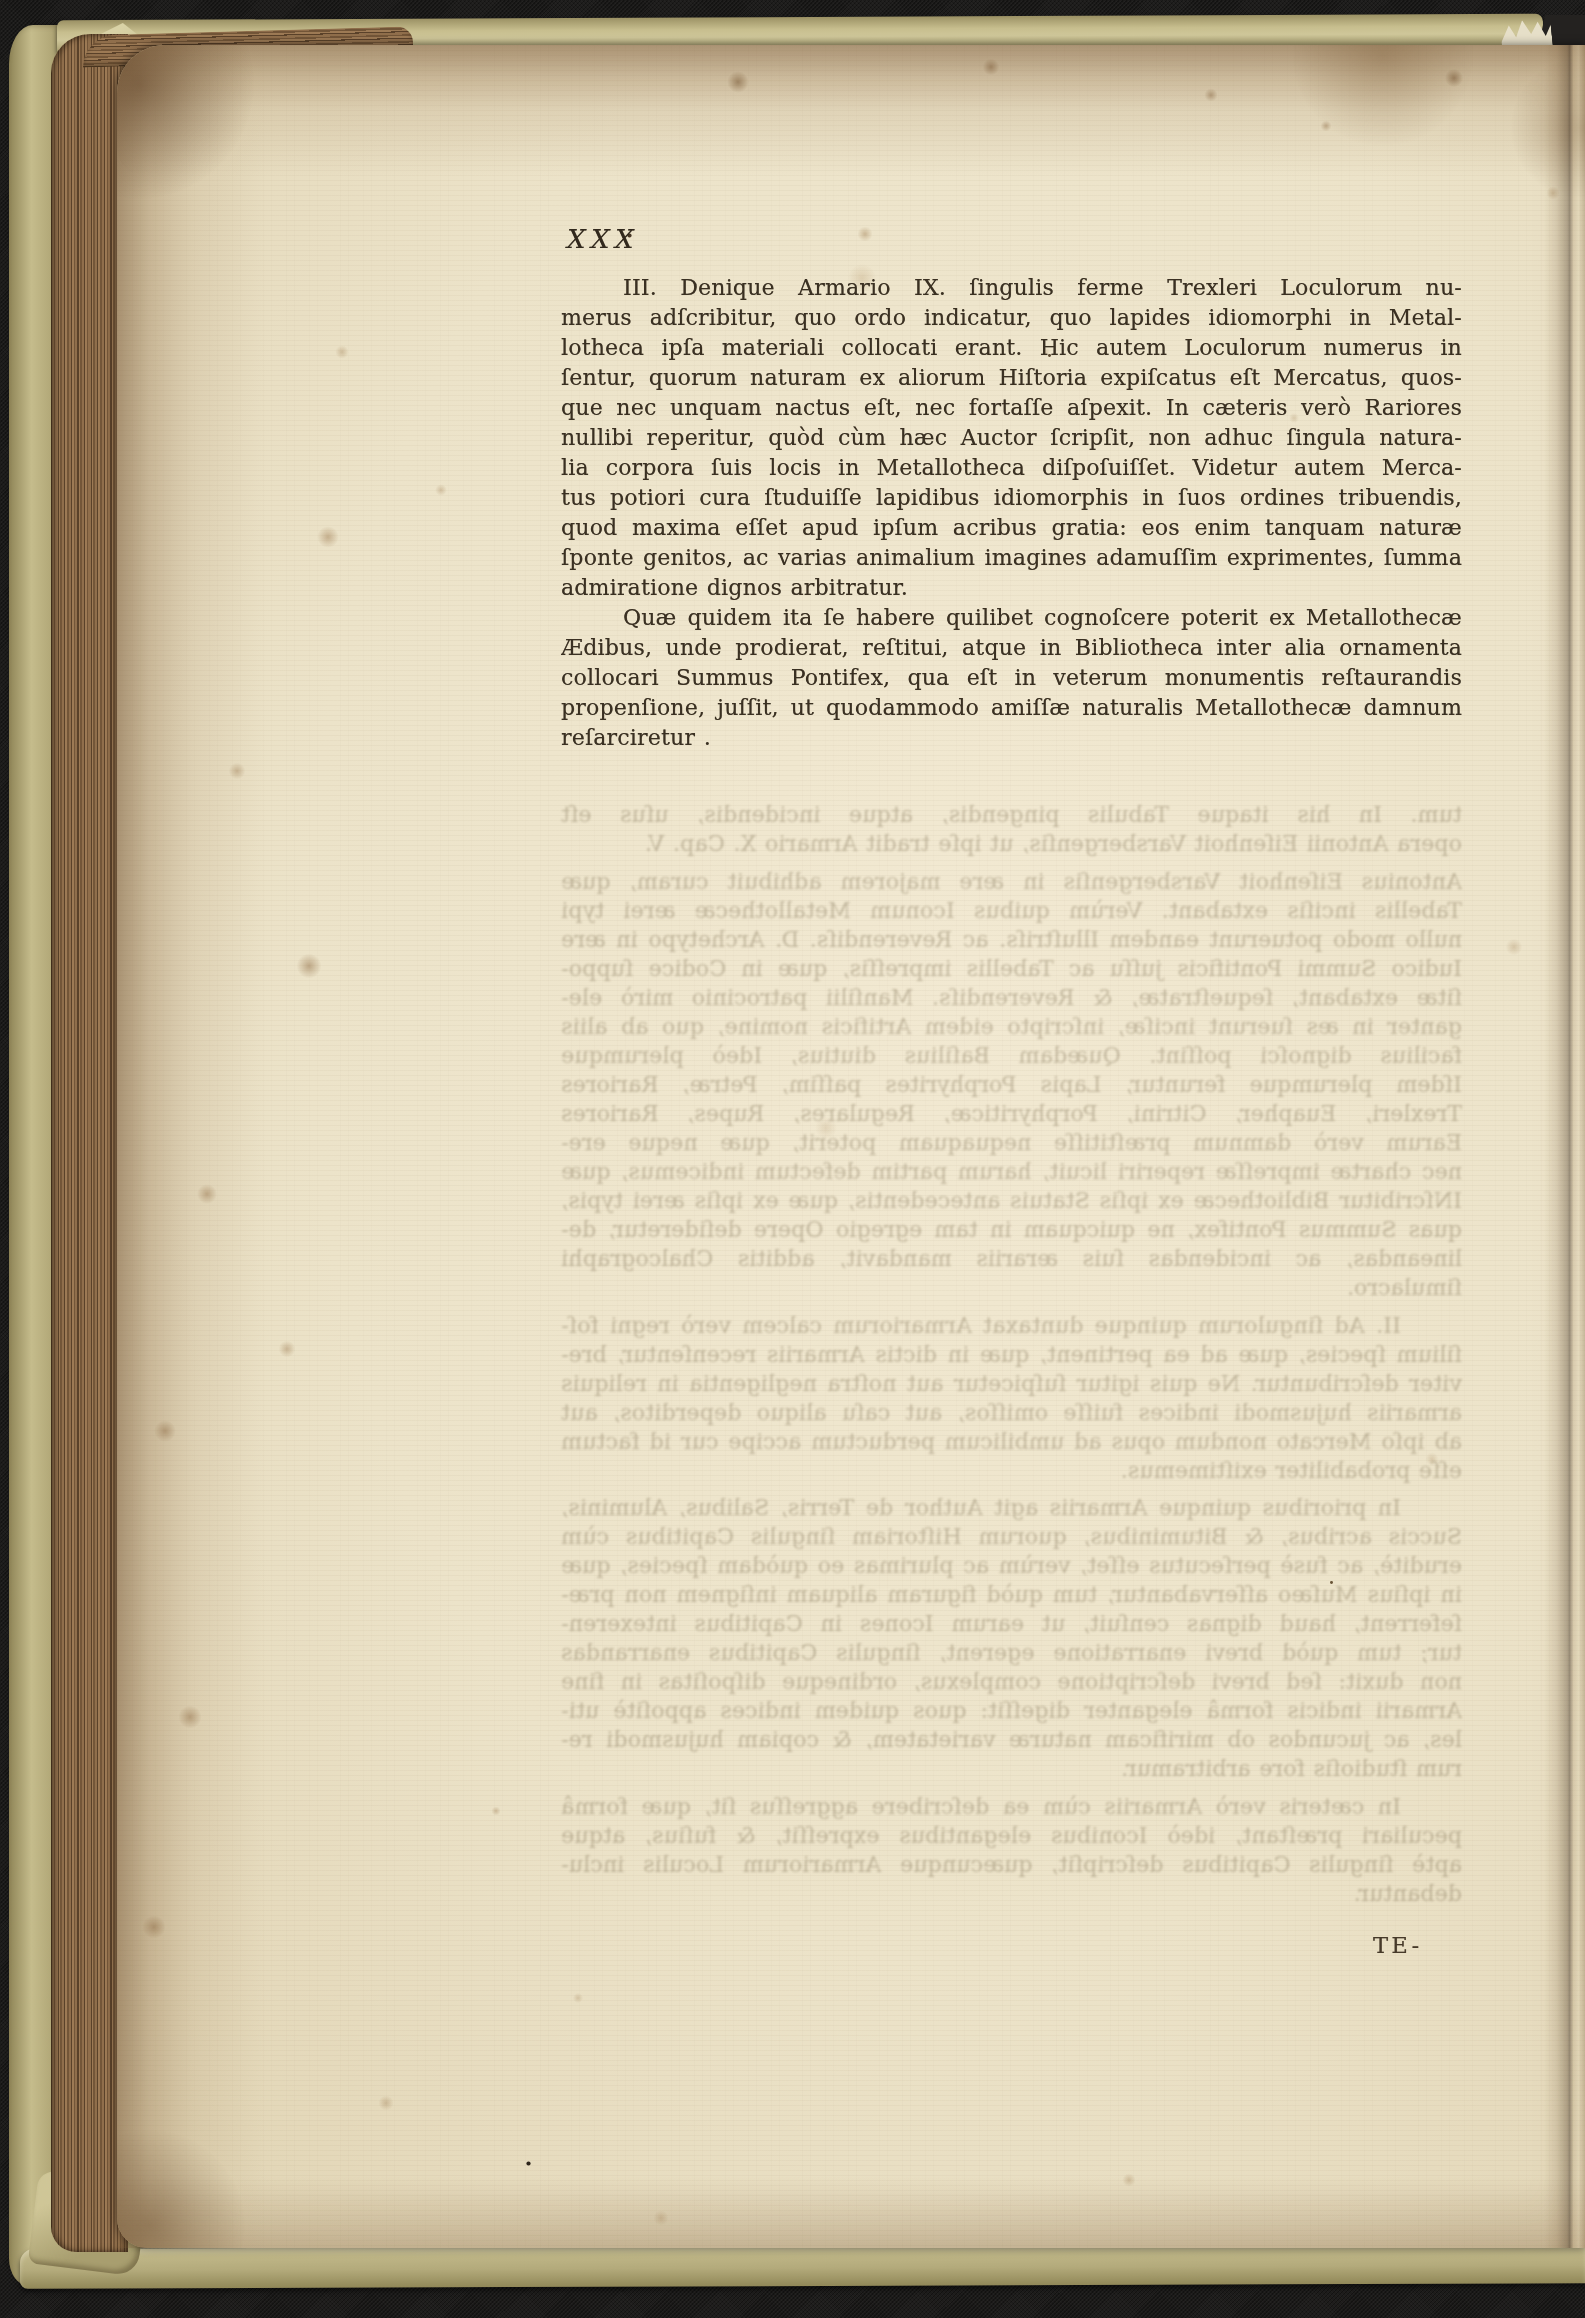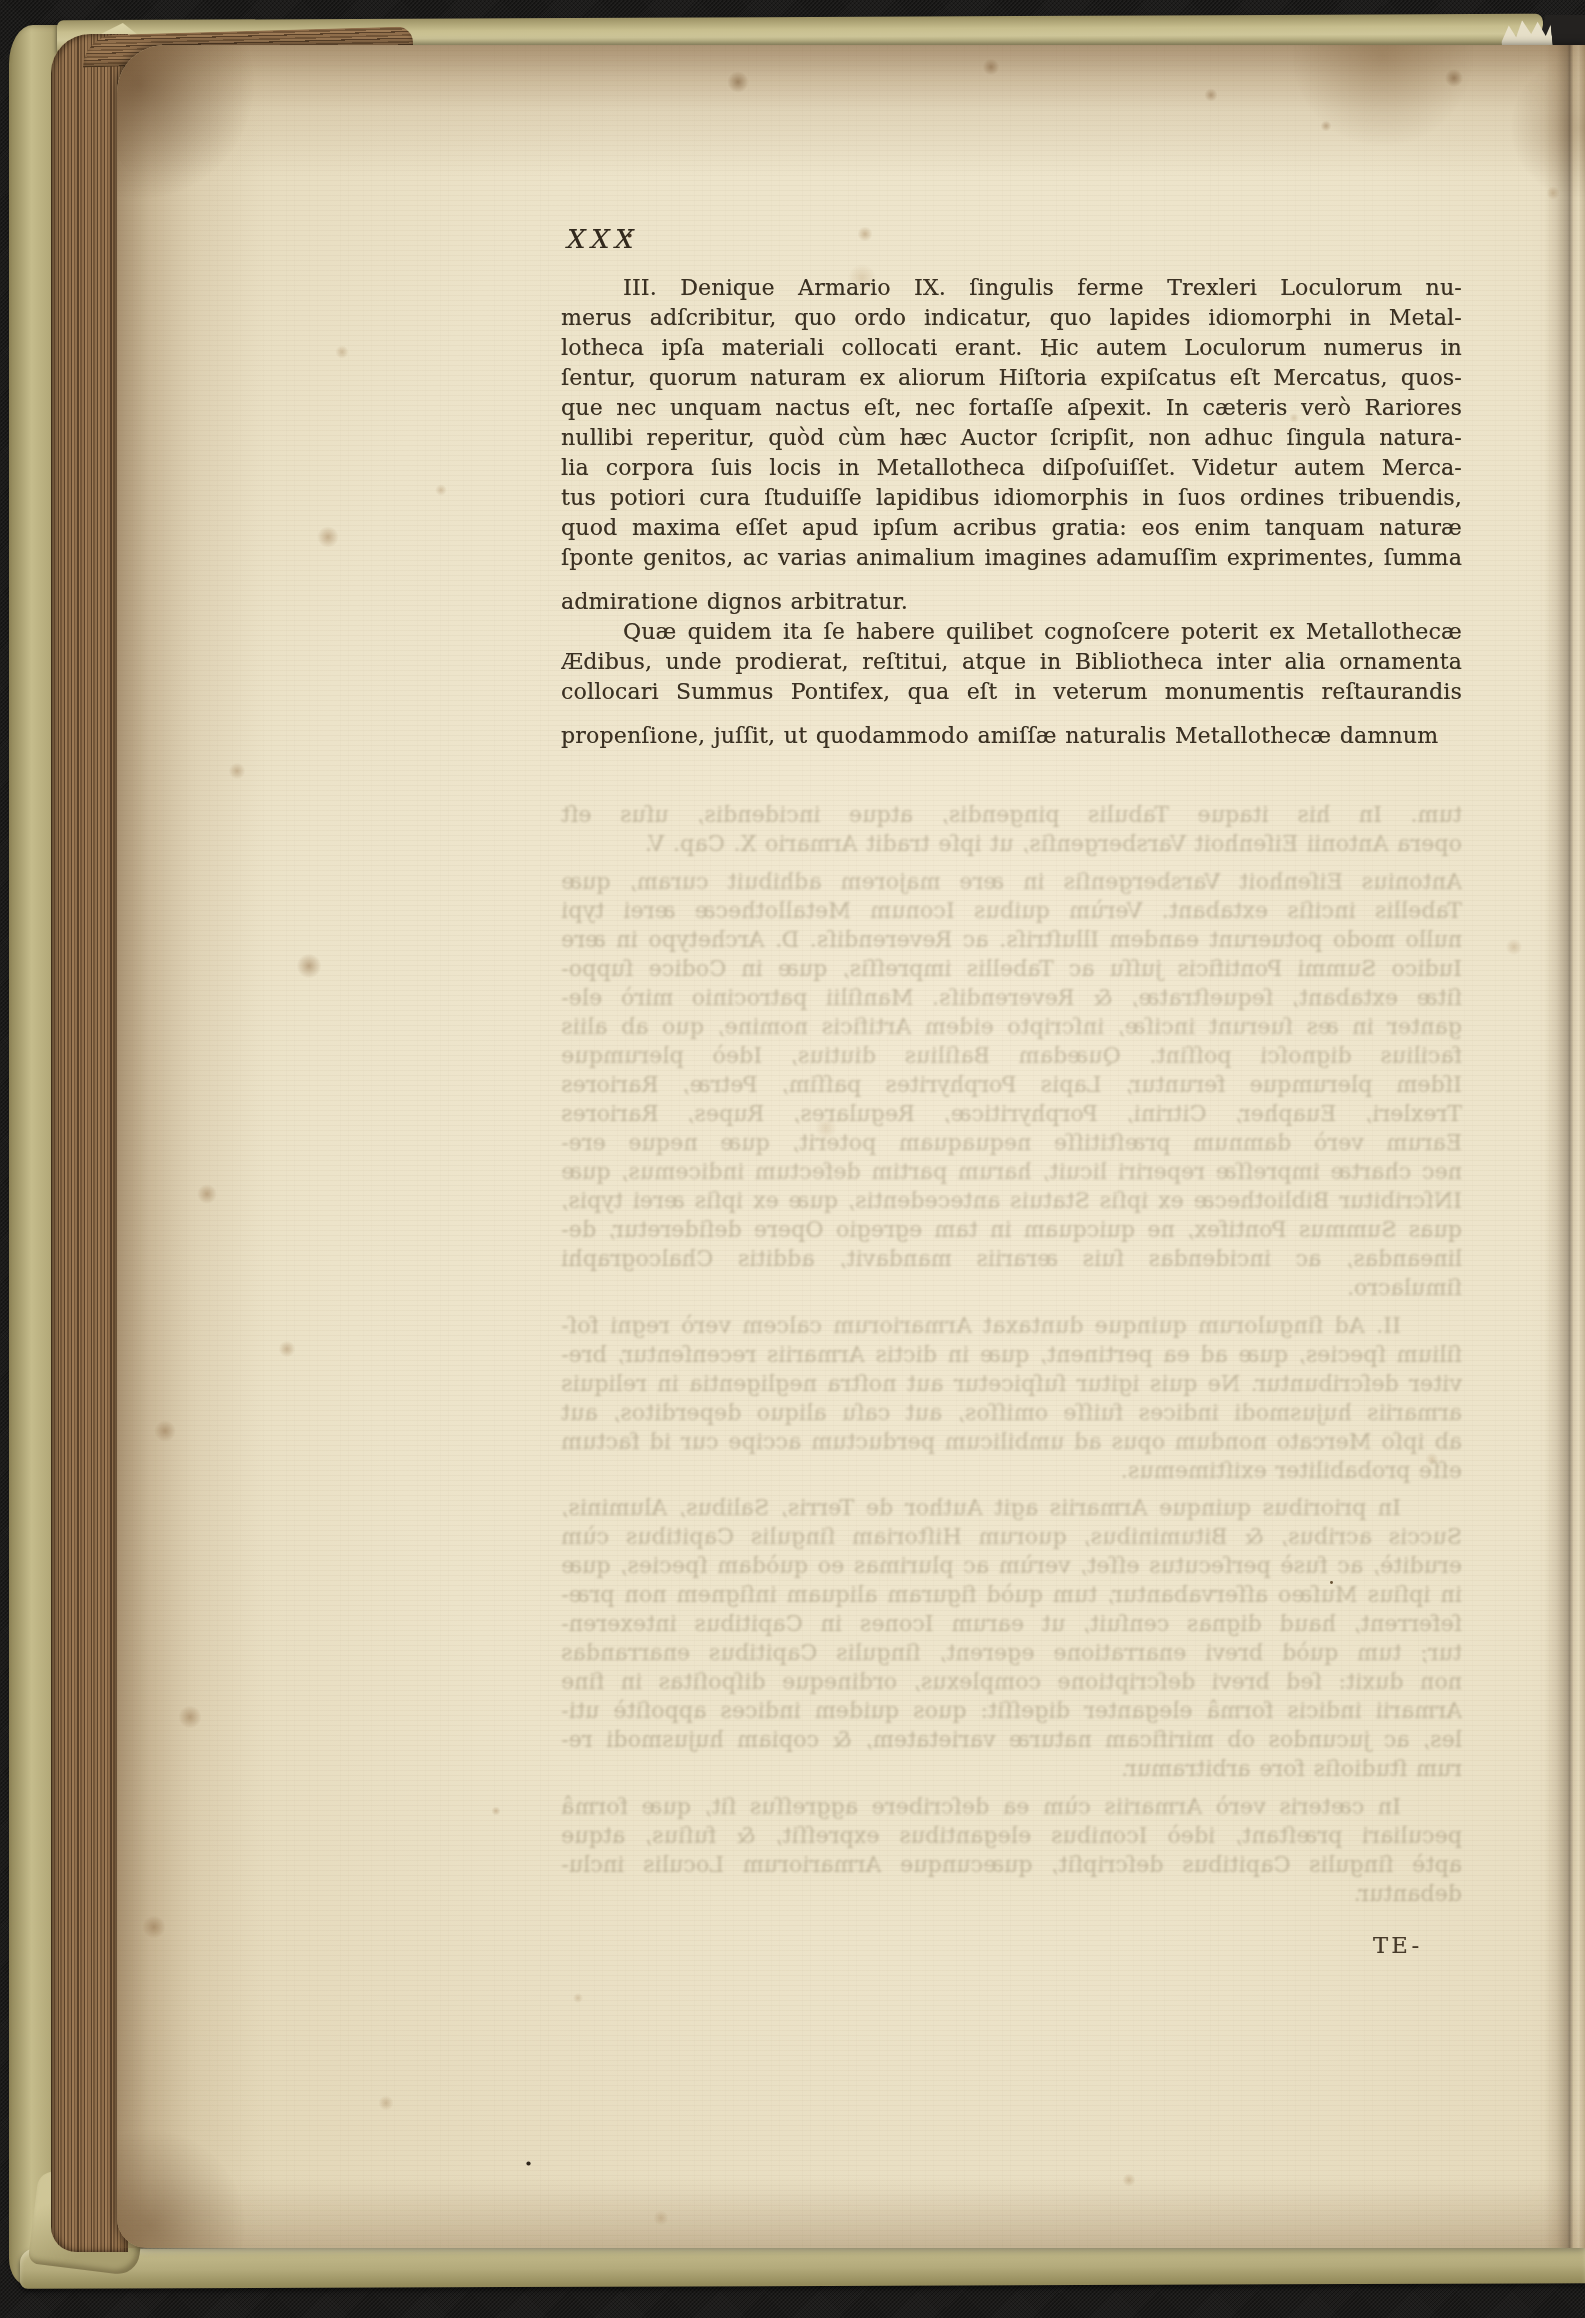--- a/index.html
+++ b/index.html
@@ -141,21 +141,21 @@
     text-shadow:0.3px 0.4px 0.6px rgba(50,40,28,.6);
   }
   .textcol{position:absolute;left:444px;top:228px;width:901px;}
   .line{
     font-size:22px;line-height:30px;height:30px;overflow:hidden;
     color:#3a3022;letter-spacing:0.2px;word-spacing:1.4px;
     text-align:justify;text-align-last:justify;
     text-shadow:0.2px 0.3px 0.5px rgba(50,40,28,.55);
   }
   .para .line:first-child{text-indent:62px;}
-  .para .line:last-child{text-align-last:left;margin-top:14px;}
+  .para .line:last-child{text-align-last:left;}
   
   .showthrough{
     position:absolute;left:444px;top:755px;width:901px;
     transform:scaleX(-1);
     filter:blur(0.8px);
   }
   .st-line{
     font-size:22px;line-height:29px;height:29px;overflow:hidden;
     color:rgba(112,96,68,.34);letter-spacing:0.2px;word-spacing:1.4px;
     text-align:justify;text-align-last:justify;
@@ -268,18 +268,19 @@
         <div class="line">quod maxima eſſet apud ipſum acribus gratia: eos enim tanquam naturæ</div>
         <div class="line">ſponte genitos, ac varias animalium imagines adamuſſim exprimentes, ſumma</div>
         <div class="line">admiratione dignos arbitratur.</div>
       </div>
     <div class="para">
 
     <div class="line">Quæ quidem ita ſe habere quilibet cognoſcere poterit ex Metallothecæ</div>
         <div class="line">Ædibus, unde prodierat, reſtitui, atque in Bibliotheca inter alia ornamenta</div>
         <div class="line">collocari Summus Pontifex, qua eſt in veterum monumentis reſtaurandis</div>
         <div class="line">propenſione, juſſit, ut quodammodo amiſſæ naturalis Metallothecæ damnum</div>
+        <div class="line">reſarciretur .</div>
       </div>
   </div>
 
   <div class="catchword">TE-</div>
 </div>
 
 
 </body></html>

